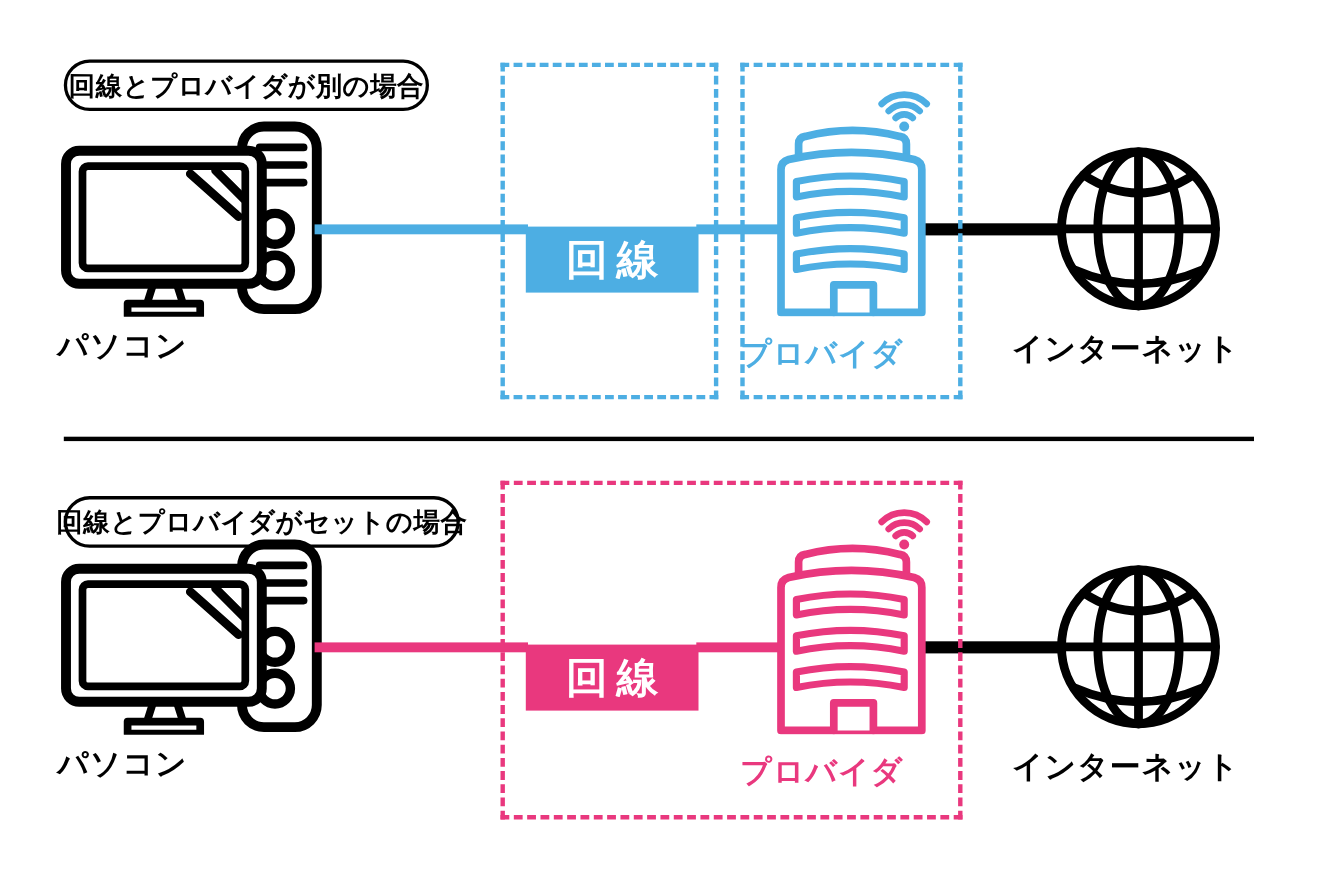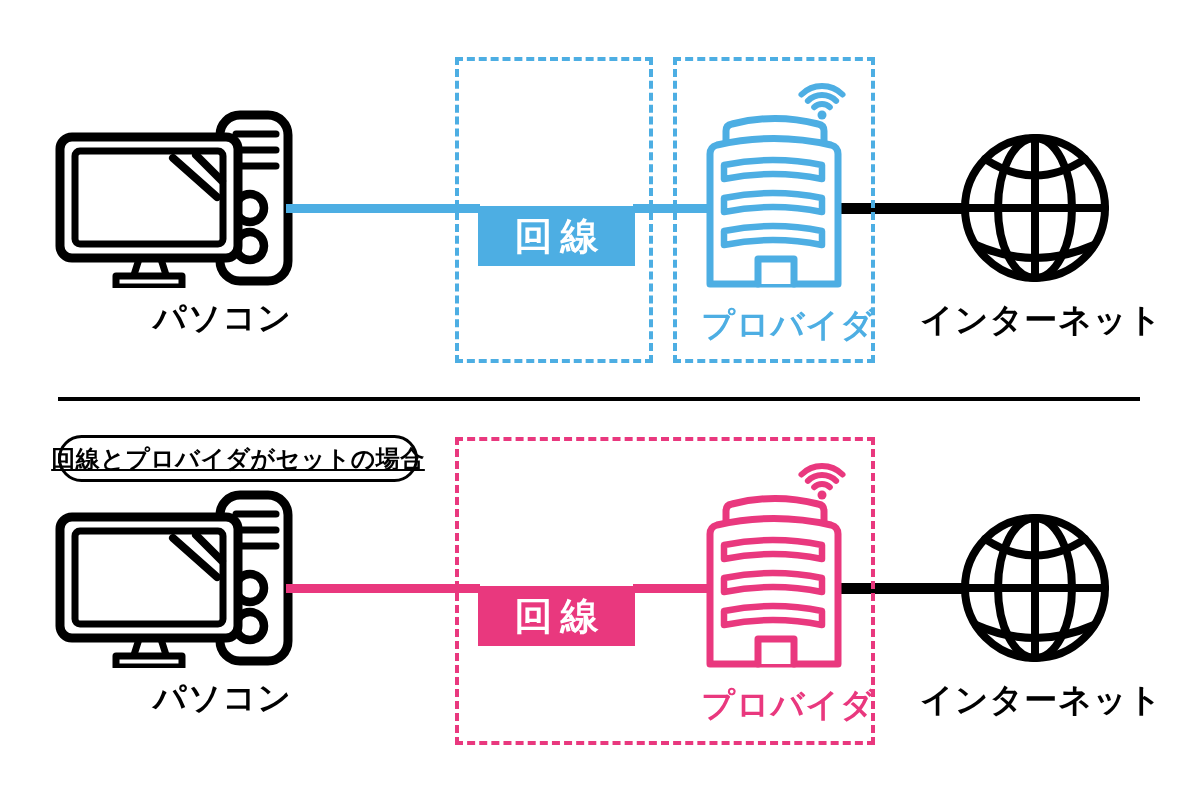--- a/index.html
+++ b/index.html
@@ -15,21 +15,21 @@
     font-weight:bold;color:var(--ink);
   }
   .canvas{position:relative;width:1200px;height:800px;overflow:hidden;background:#fff;}
 
   .badge{
     position:absolute;border:3px solid var(--ink);border-radius:26px;
     display:flex;align-items:center;justify-content:center;
     font-size:24px;letter-spacing:0.5px;background:#fff;white-space:nowrap;
   }
   .label{
-    position:absolute;text-align:right;font-size:33px;letter-spacing:1px;white-space:nowrap;
+    position:absolute;text-align:left;font-size:28px;letter-spacing:1px;white-space:nowrap;
   }
   .label.blue{color:var(--blue);}
   .label.pink{color:var(--pink);}
 
   .scope{position:absolute;background:transparent;}
   .scope.blue{border:4px dashed var(--blue);}
   .scope.pink{border:4px dashed var(--pink);}
 
   .linebox{
     position:absolute;display:flex;align-items:center;justify-content:center;
@@ -44,20 +44,21 @@
   .connector.black{background:var(--ink);}
 
   .icon-svg{position:absolute;display:block;}
   .divider{position:absolute;background:var(--ink);}
 </style>
 </head>
 <body>
 
 <div class="canvas">
 
+  <div class="badge" style="left:58px;top:54px;width:332px;height:47px;">回線とプロバイダが別の場合</div>
 
   <svg class="icon-svg" style="left:50px;top:106px;" width="244" height="182" viewBox="0 0 244 182">
     <g stroke="#000" fill="#fff" stroke-linejoin="round">
       <rect x="170" y="9" width="68" height="166" rx="20" stroke-width="9"></rect>
       <line x1="186" y1="28" x2="226" y2="28" stroke-width="7" stroke-linecap="round"></line>
       <line x1="186" y1="44" x2="226" y2="44" stroke-width="7" stroke-linecap="round"></line>
       <line x1="186" y1="60" x2="226" y2="60" stroke-width="7" stroke-linecap="round"></line>
       <circle cx="200" cy="102" r="14" stroke-width="8.5"></circle>
       <circle cx="200" cy="140" r="14" stroke-width="8.5"></circle>
       <path d="M90,150 L110,150 L117,172 L83,172 Z" stroke-width="7"></path>
@@ -104,21 +105,21 @@
       <line x1="6" y1="76" x2="146" y2="76"></line>
       <ellipse cx="76" cy="76" rx="37" ry="70"></ellipse>
       <path d="M26,27 Q76,60 126,27"></path>
       <path d="M17,113 Q76,139 135,113"></path>
     </g>
   </svg>
   <div class="label" style="left:920px;top:298px;width:240px;">インターネット</div>
 
   <div class="divider" style="left:58px;top:397px;width:1082px;height:4px;"></div>
 
-  <div class="badge" style="left:58px;top:435px;width:360px;height:47px;text-decoration:underline;">回線とプロバイダがセットの場合</div>
+  <div class="badge" style="left:58px;top:451px;width:360px;height:47px;">回線とプロバイダがセットの場合</div>
 
   <svg class="icon-svg" style="left:50px;top:486px;" width="244" height="182" viewBox="0 0 244 182">
     <g stroke="#000" fill="#fff" stroke-linejoin="round">
       <rect x="170" y="9" width="68" height="166" rx="20" stroke-width="9"></rect>
       <line x1="186" y1="28" x2="226" y2="28" stroke-width="7" stroke-linecap="round"></line>
       <line x1="186" y1="44" x2="226" y2="44" stroke-width="7" stroke-linecap="round"></line>
       <line x1="186" y1="60" x2="226" y2="60" stroke-width="7" stroke-linecap="round"></line>
       <circle cx="200" cy="102" r="14" stroke-width="8.5"></circle>
       <circle cx="200" cy="140" r="14" stroke-width="8.5"></circle>
       <path d="M90,150 L110,150 L117,172 L83,172 Z" stroke-width="7"></path>

